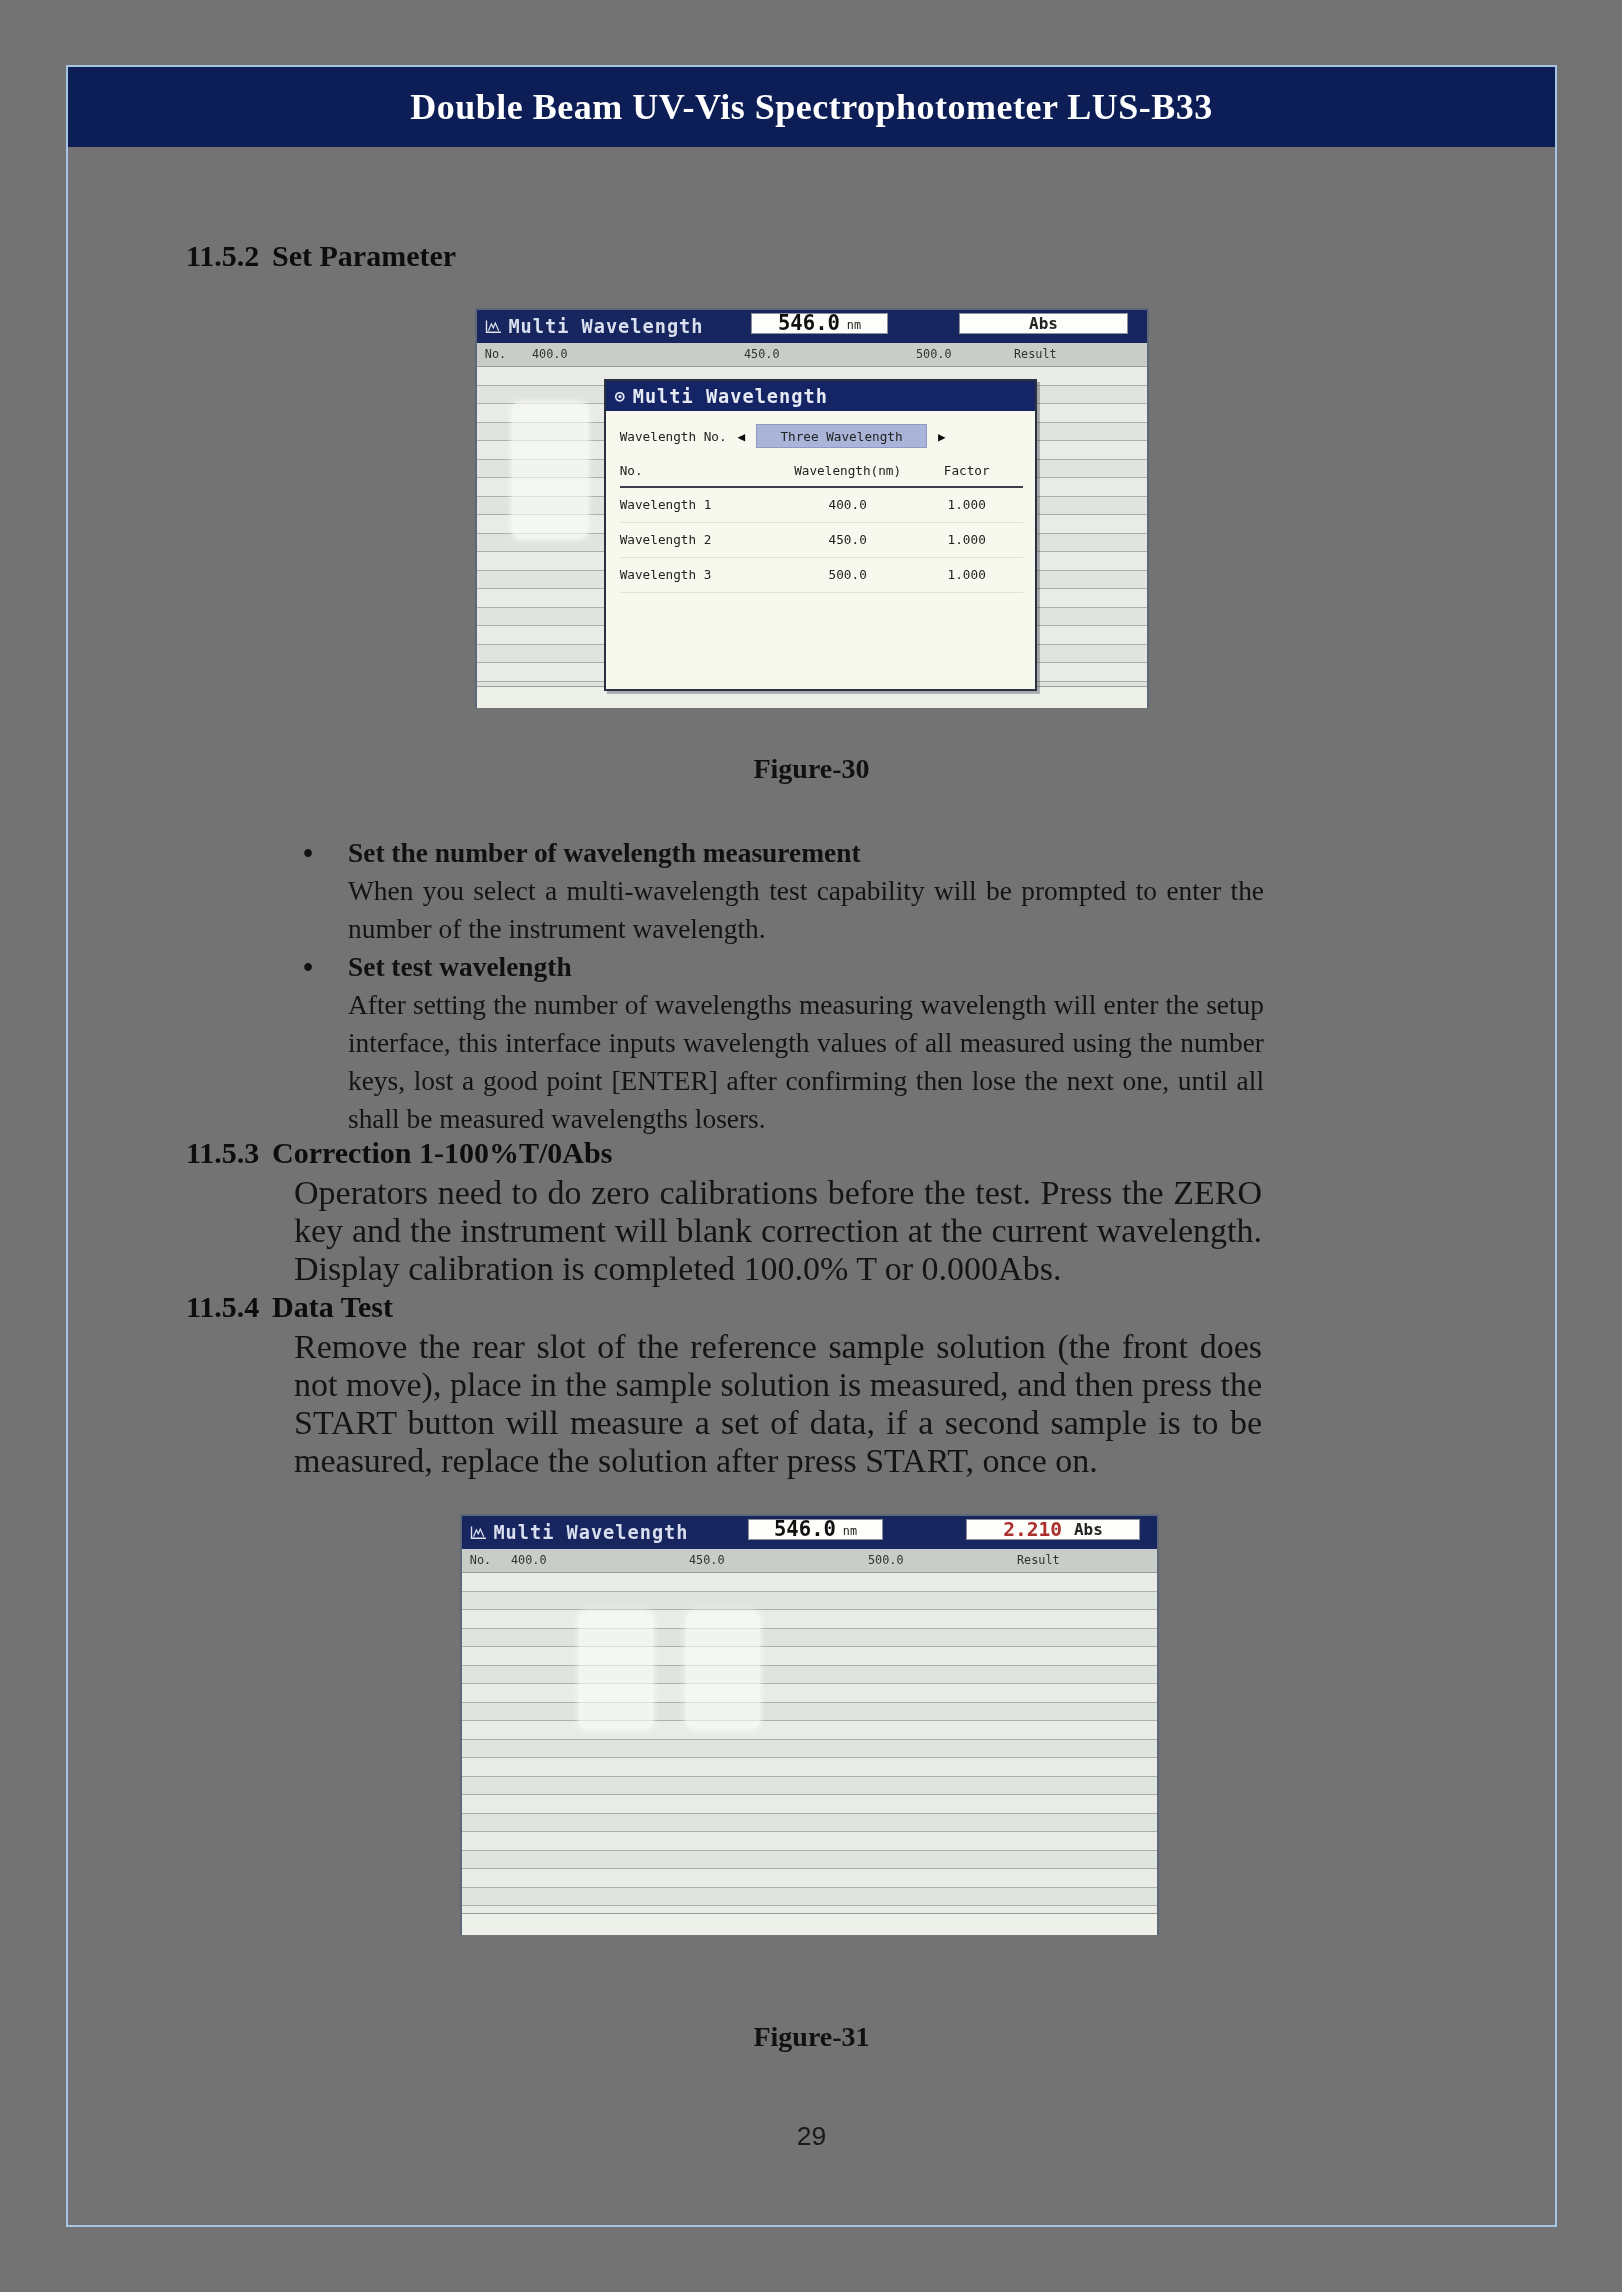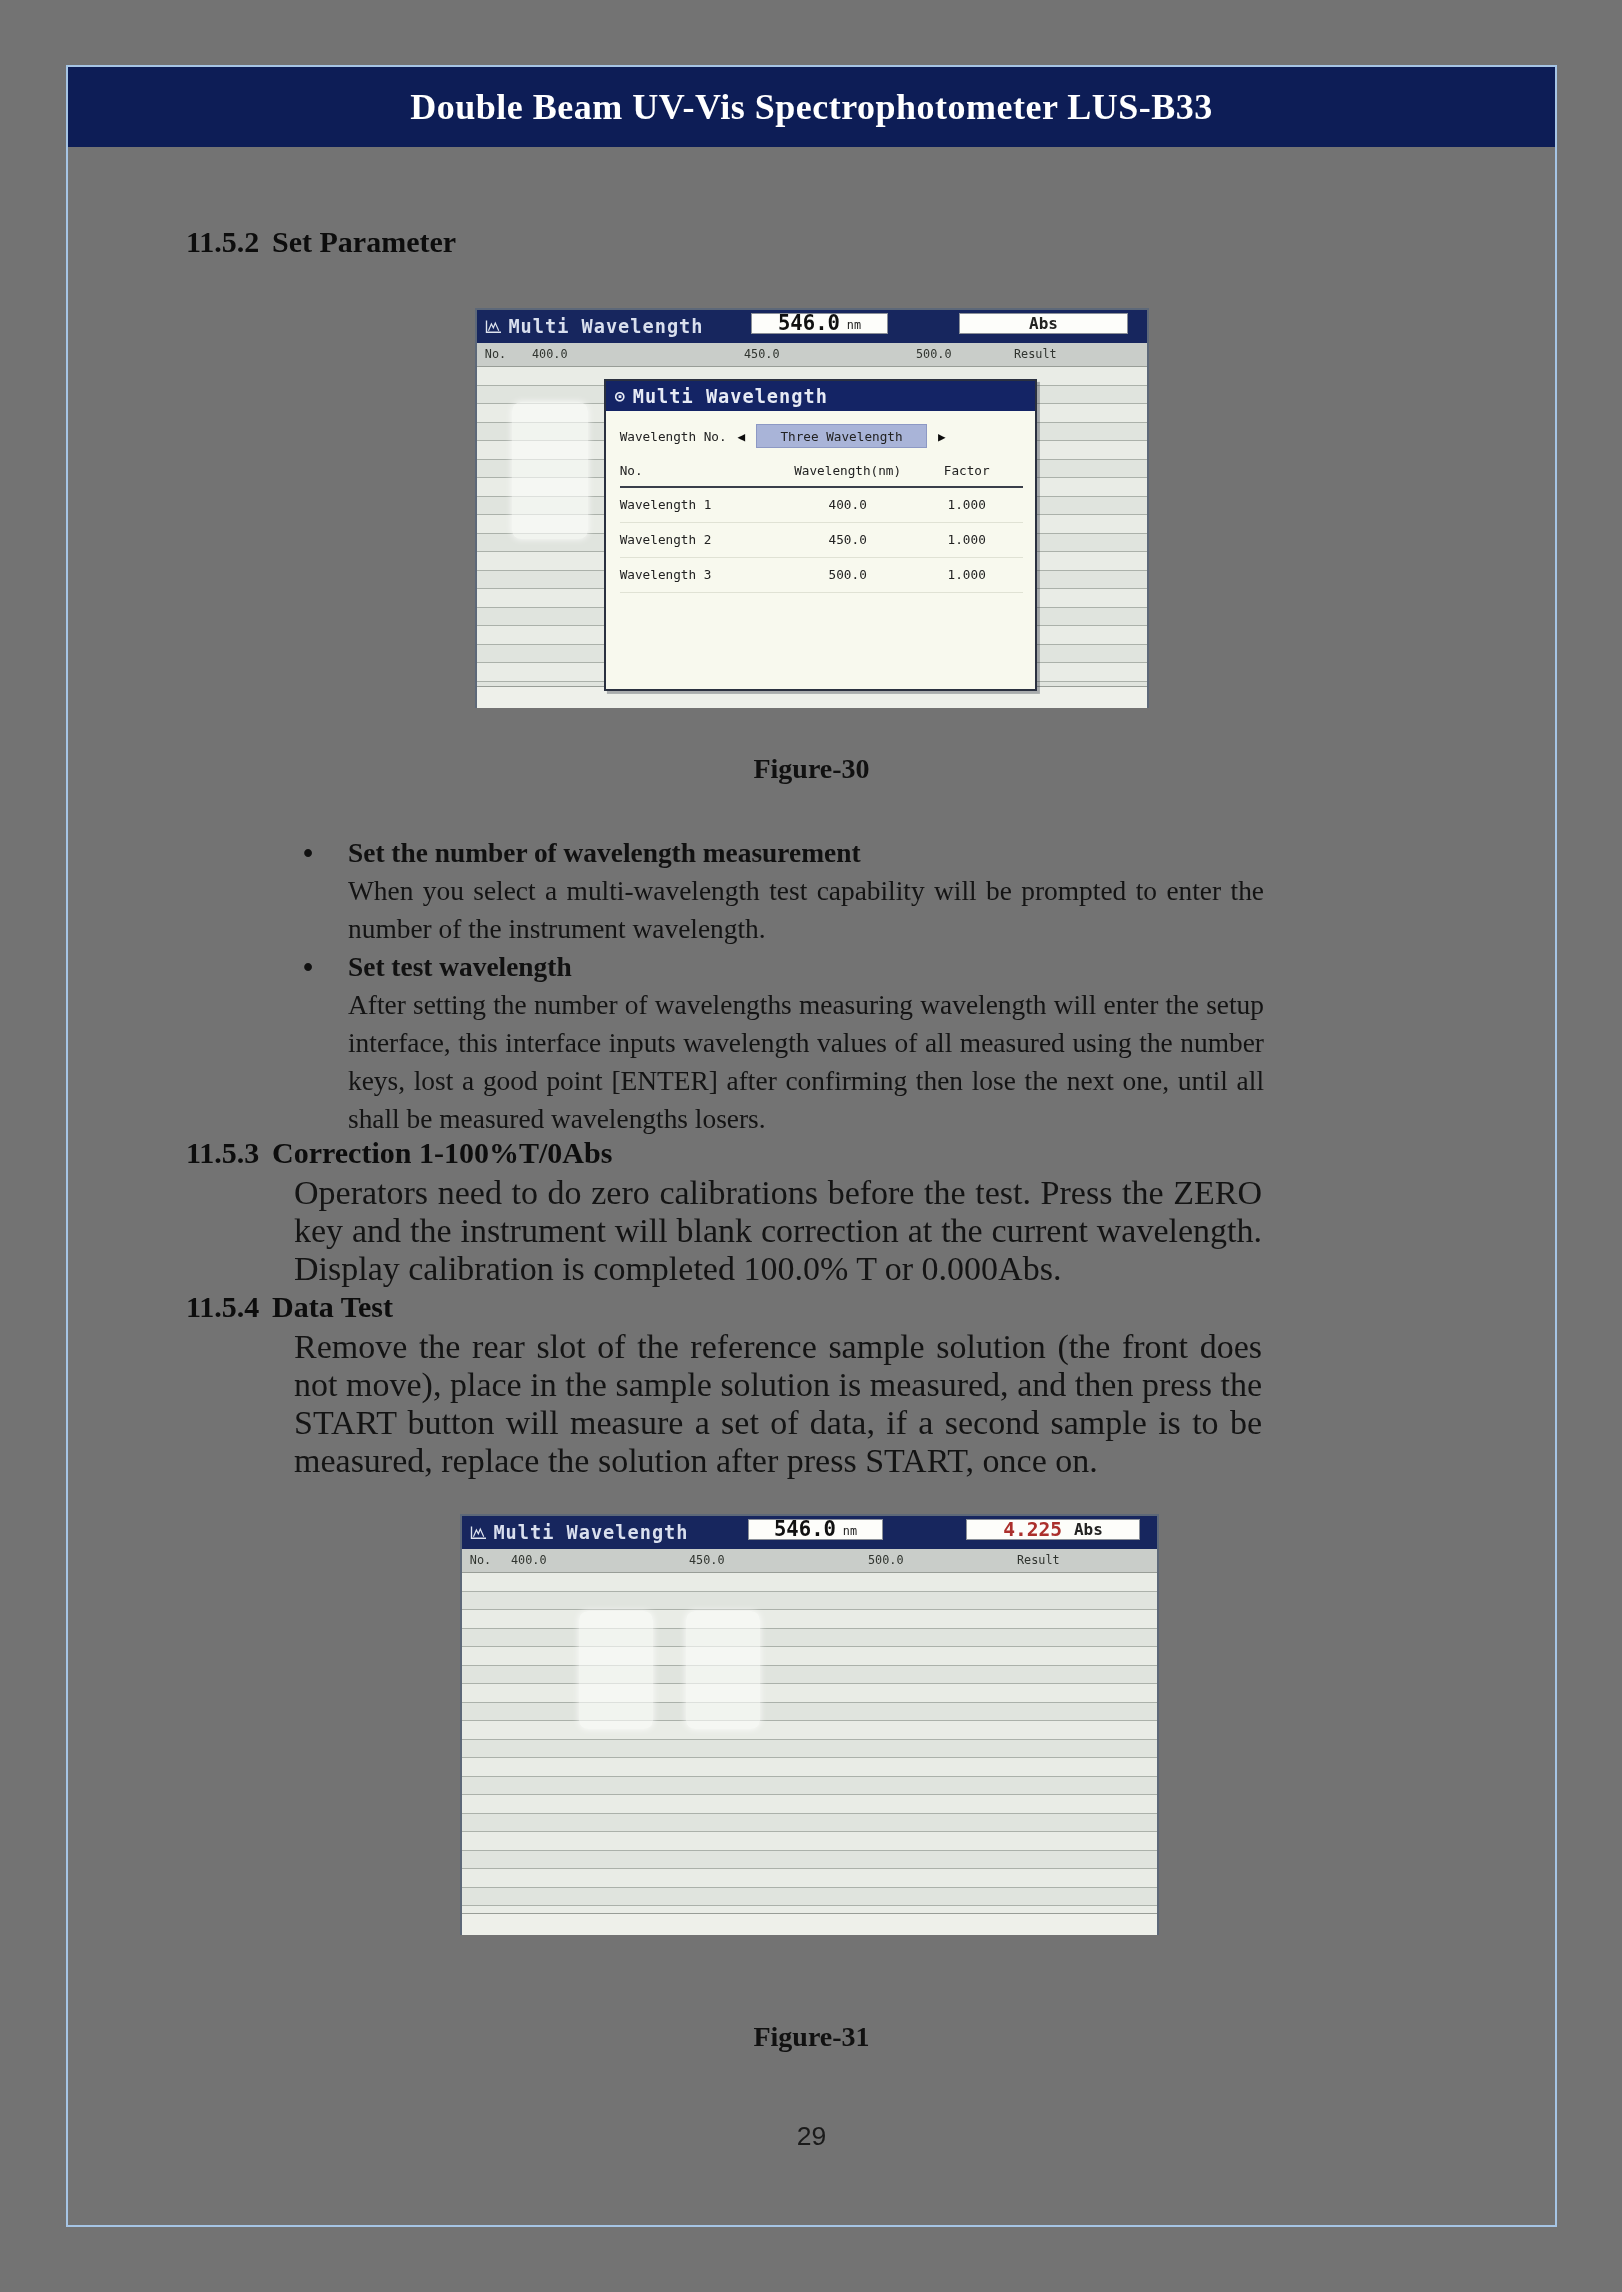--- a/index.html
+++ b/index.html
@@ -95,21 +95,21 @@
 <body>
 
 <div class="page">
 
   <div class="frame"></div>
 
   <div class="band">
     <span>Double Beam UV-Vis Spectrophotometer LUS-B33</span>
   </div>
 
-  <div class="sec-heading" style="top:223px;">
+  <div class="sec-heading" style="top:237px;">
     <span class="hnum">11.5.2</span><span>Set Parameter</span>
   </div>
 
   <div class="figure fig30">
     <div class="fig-topbar">
       <span class="fig-icon">
         <svg width="16.7" height="13.7" viewBox="0 0 17 14">
             <path d="M1.5 0.5v12h15" stroke="#dfe4ef" stroke-width="1.4" fill="none"></path>
             <path d="M3.5 11l3-7 2 4 2-5 3.5 8" stroke="#dfe4ef" stroke-width="1.2" fill="none"></path>
           </svg>
@@ -201,21 +201,21 @@
             <path d="M1.5 0.5v12h15" stroke="#dfe4ef" stroke-width="1.4" fill="none"></path>
             <path d="M3.5 11l3-7 2 4 2-5 3.5 8" stroke="#dfe4ef" stroke-width="1.2" fill="none"></path>
           </svg>
       </span>
       <span class="fig-apptitle">Multi Wavelength</span>
       <div class="wlbox">
         <span class="wlval">546.0</span>
         <span class="wlunit">nm</span>
       </div>
       <div class="modebox">
-        <span class="resultval">4.225</span>
+        <span class="resultval">2.210</span>
         <span class="modelabel">Abs</span>
       </div>
     </div>
     <div class="fig-cols">
       <span class="c0">No.</span>
       <span class="c1">400.0</span>
       <span class="c2">450.0</span>
       <span class="c3">500.0</span>
       <span class="c4">Result</span>
     </div>

